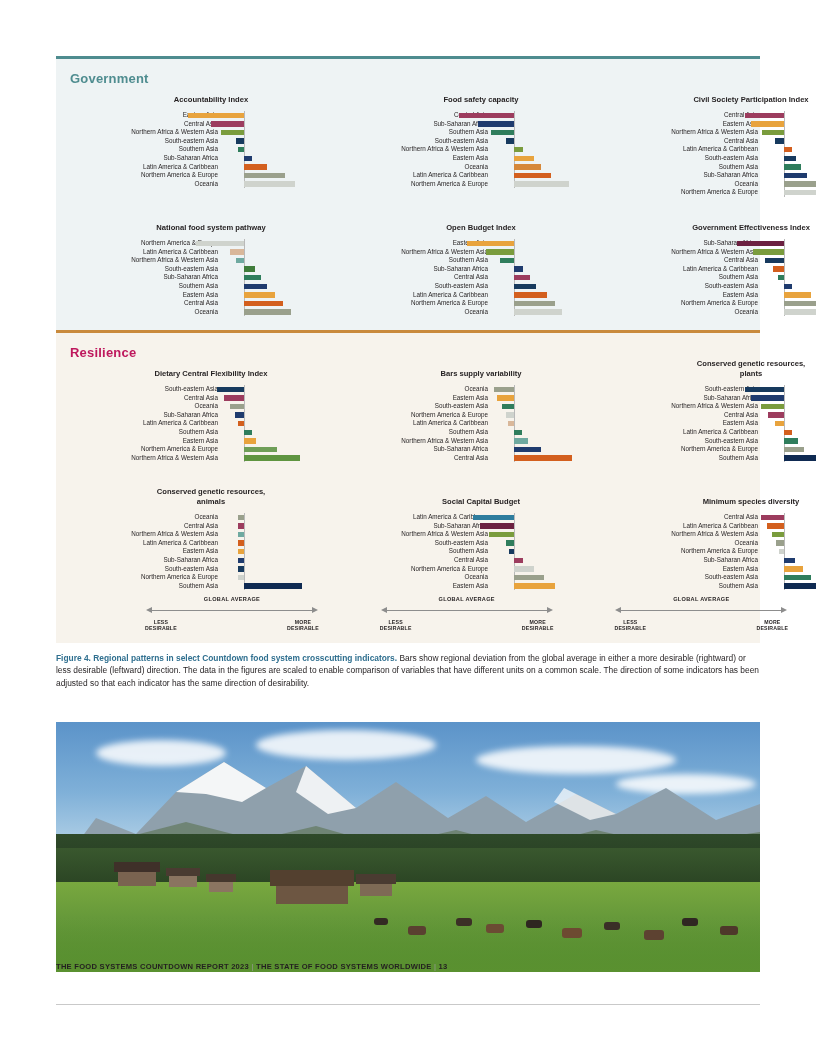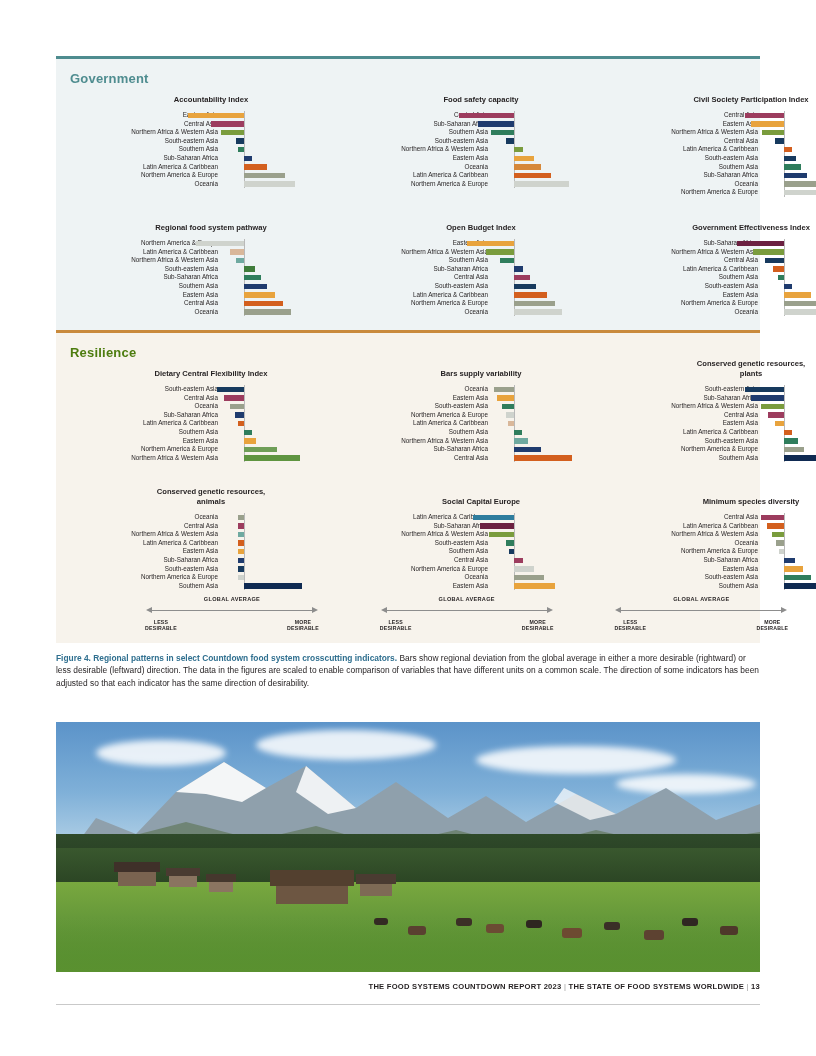--- a/index.html
+++ b/index.html
@@ -14,21 +14,21 @@
   
   .panel{position:absolute;left:56px;width:704px;}
   .panel-gov{top:56px;height:272px;background:#eef3f4;border-top:3px solid #4e8c8f;}
   .panel-res{top:330px;height:310px;background:#f7f3ec;border-top:3px solid #c98a3c;}
 
   .panel-title{
     position:absolute;left:14px;top:12px;
     font-size:13px;font-weight:bold;letter-spacing:.2px;
   }
   .panel-gov .panel-title{color:#4e8c8f;}
-  .panel-res .panel-title{color:#4d7c0f;}
+  .panel-res .panel-title{color:#be185d;}
 
   
   .chart-row{position:absolute;left:0;width:704px;display:flex;}
   .chart{width:234px;position:relative;padding-left:40px;}
   .chart-title{
     text-align:center;font-size:7.6px;font-weight:bold;color:#231f20;
     line-height:9.5px;margin:0 0 6px 0;min-height:10px;
   }
   .chart-title.two{margin-top:-10px;min-height:20px;}
   .rows{position:relative;}
@@ -76,21 +76,21 @@
     background:linear-gradient(#79a83f,#66993a 40%,#5b9134 70%,#4f8a2e);}
   .meadow2{position:absolute;left:0;top:196px;width:704px;height:54px;
     background:linear-gradient(rgba(120,170,62,.0),rgba(92,146,48,.85));}
   .house{position:absolute;background:#6d5a48;}
   .roof{position:absolute;background:#4a3b31;}
   .cow{position:absolute;border-radius:3px;}
 
   
   .footer-rule{position:absolute;left:56px;top:1004px;width:704px;height:1px;background:#c9c9c9;}
   .footer{
-    position:absolute;left:56px;top:982px;width:704px;text-align:right;
+    position:absolute;left:56px;top:962px;width:704px;text-align:left;
     font-size:7.6px;font-weight:bold;letter-spacing:.25px;color:#231f20;
   }
   .footer .sep{color:#9a9a9a;font-weight:normal;}
 </style>
 </head>
 <body>
 
 <div class="page">
 
   <div class="panel panel-gov">
@@ -303,21 +303,21 @@
               <div class="track">
                 <div class="zero"></div>
                 <div class="bar" style="background: rgb(207, 211, 205); left: 22px; width: 48.36px;"></div>
               </div>
             </div>
           </div>
         </div>
       </div>
     <div class="chart-row" id="gov-row-2" style="top:164px;">
         <div class="chart">
-          <div class="chart-title">Regional food system pathway</div>
+          <div class="chart-title">National food system pathway</div>
           <div class="rows">
             <div class="row">
               <div class="lab">Northern America &amp; Europe</div>
               <div class="track">
                 <div class="zero"></div>
                 <div class="bar" style="background: rgb(207, 211, 205); left: -26.36px; width: 48.36px;"></div>
               </div>
             </div>
             <div class="row">
               <div class="lab">Latin America &amp; Caribbean</div>
@@ -787,21 +787,21 @@
             <div class="row">
               <div class="lab">Southern Asia</div>
               <div class="track">
                 <div class="zero"></div>
                 <div class="bar" style="background: rgb(15, 42, 82); left: 22px; width: 57.72px;"></div>
               </div>
             </div>
           </div>
         </div>
         <div class="chart">
-          <div class="chart-title">Social Capital Europe</div>
+          <div class="chart-title">Social Capital Budget</div>
           <div class="rows">
             <div class="row">
               <div class="lab">Latin America &amp; Caribbean</div>
               <div class="track">
                 <div class="zero"></div>
                 <div class="bar" style="background: rgb(47, 125, 158); left: -18.56px; width: 40.56px;"></div>
               </div>
             </div>
             <div class="row">
               <div class="lab">Sub-Saharan Africa</div>

